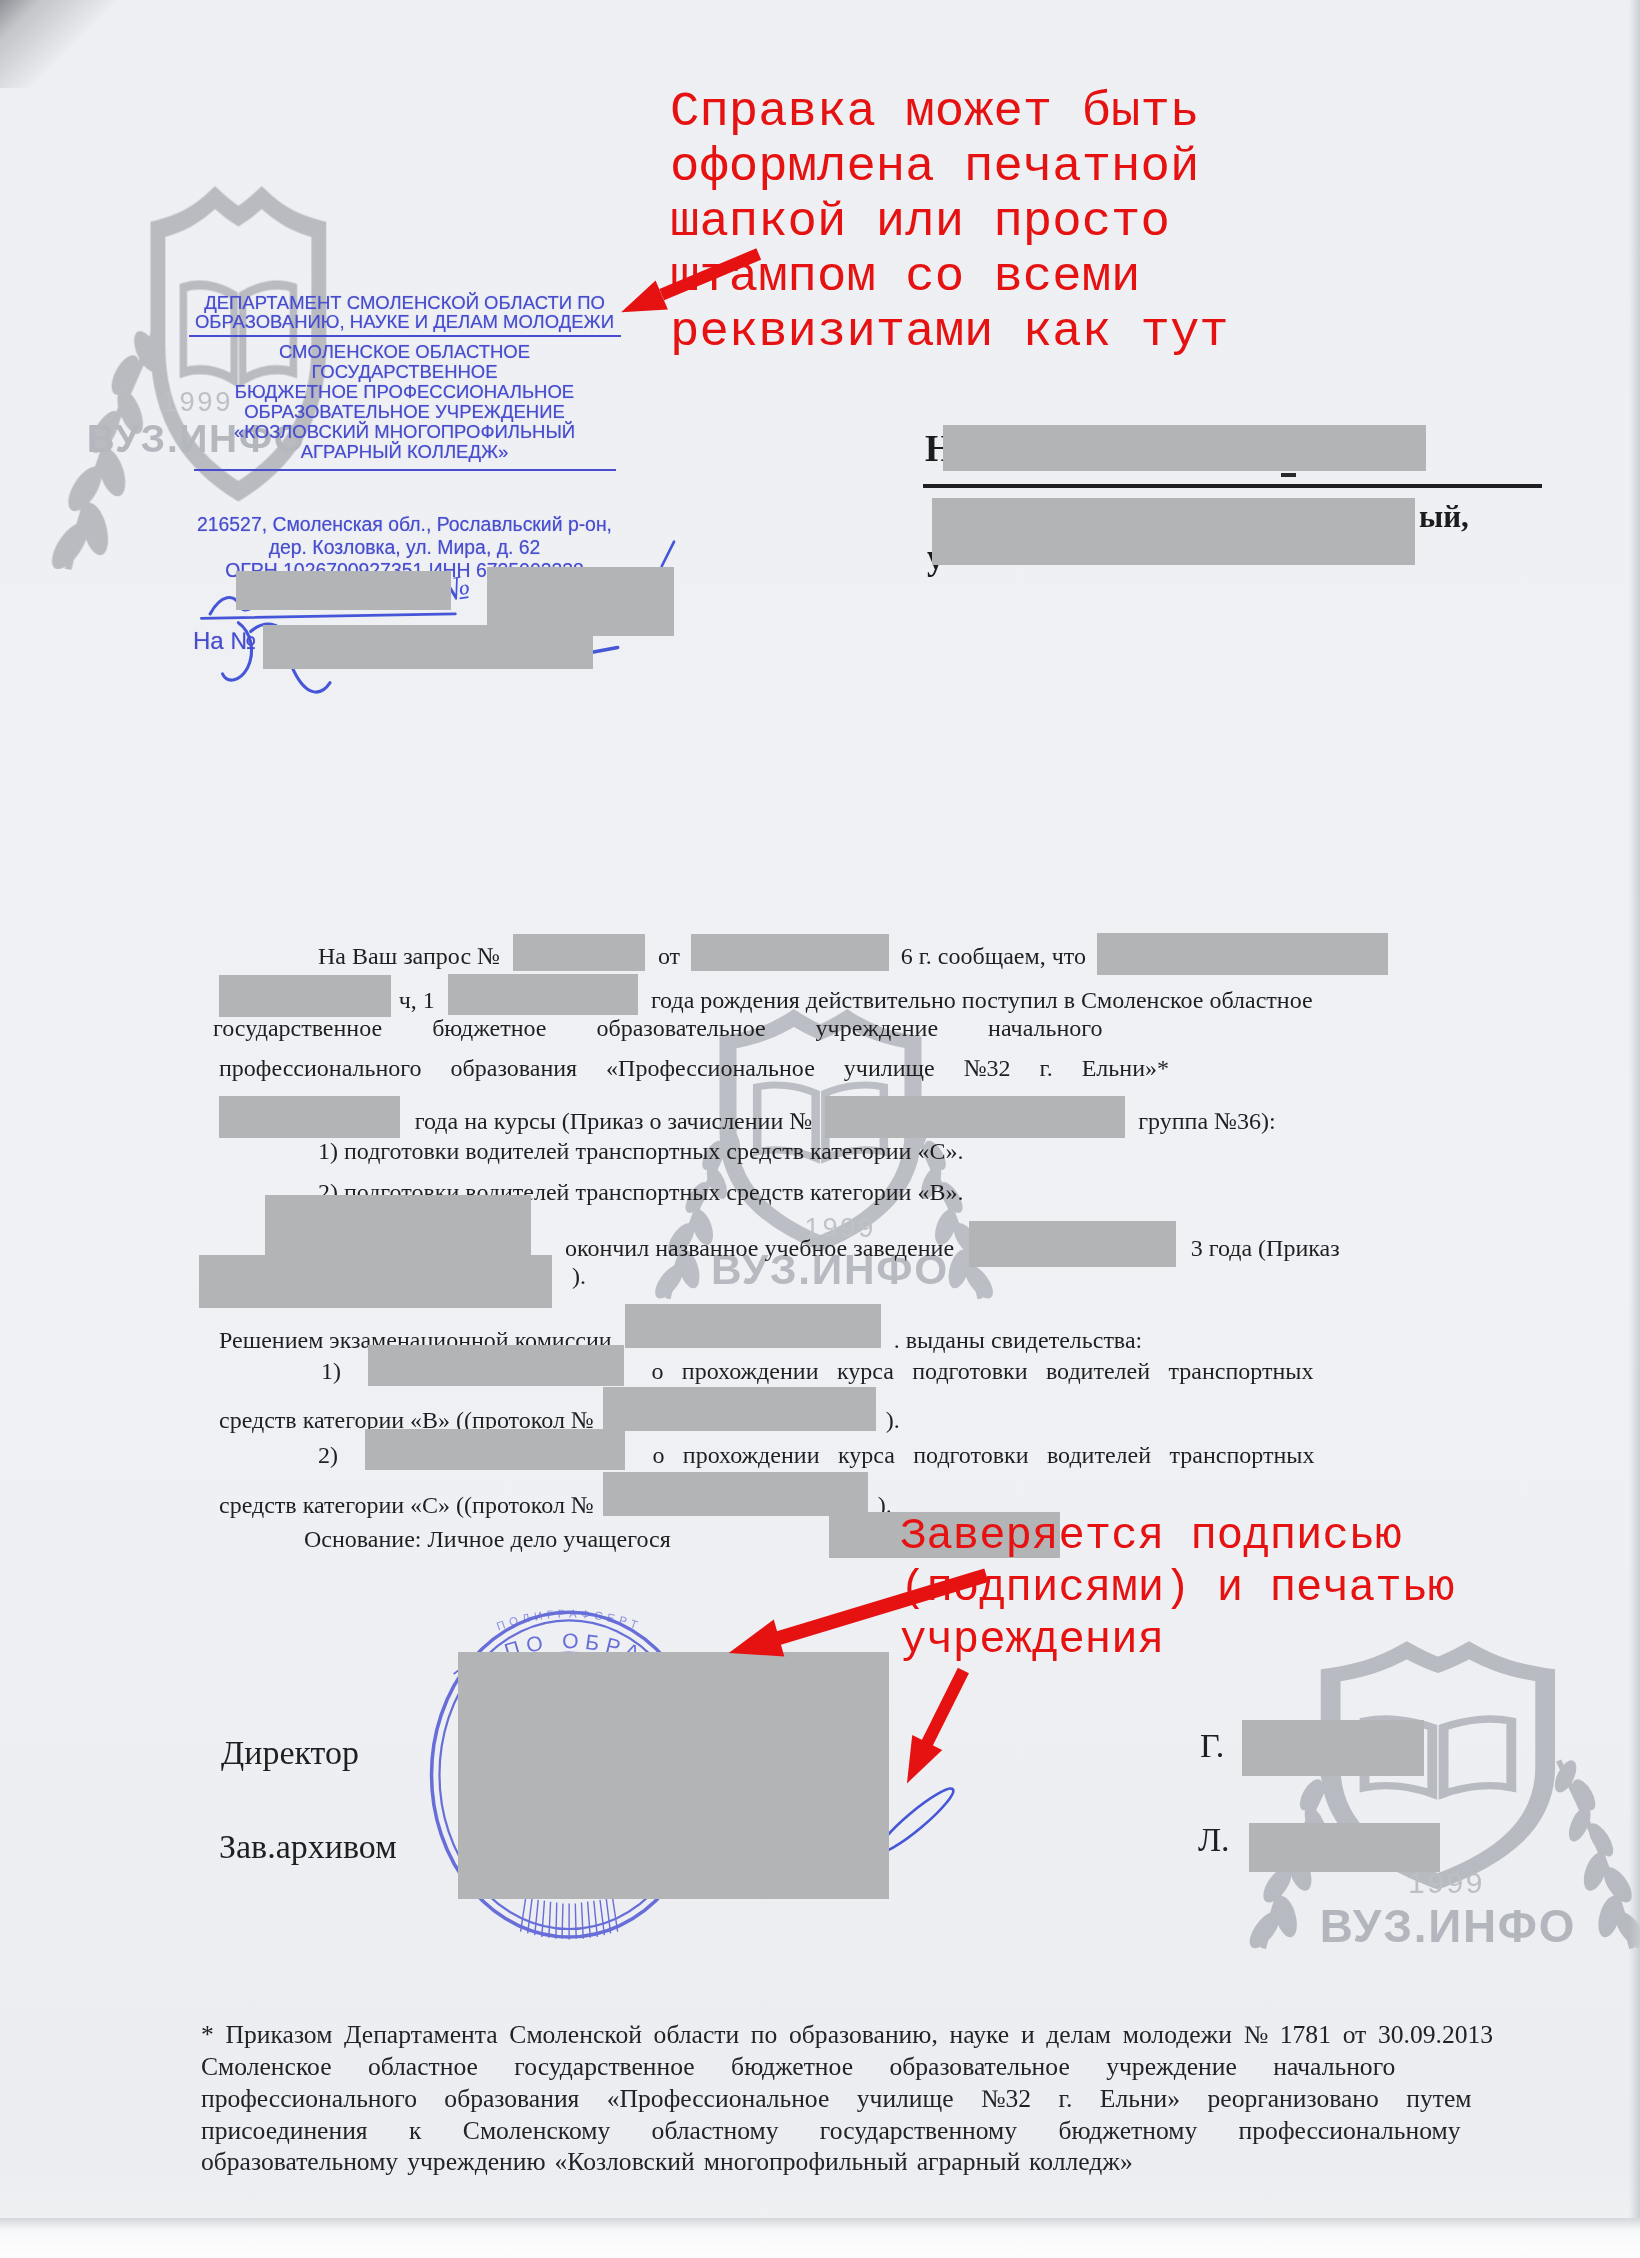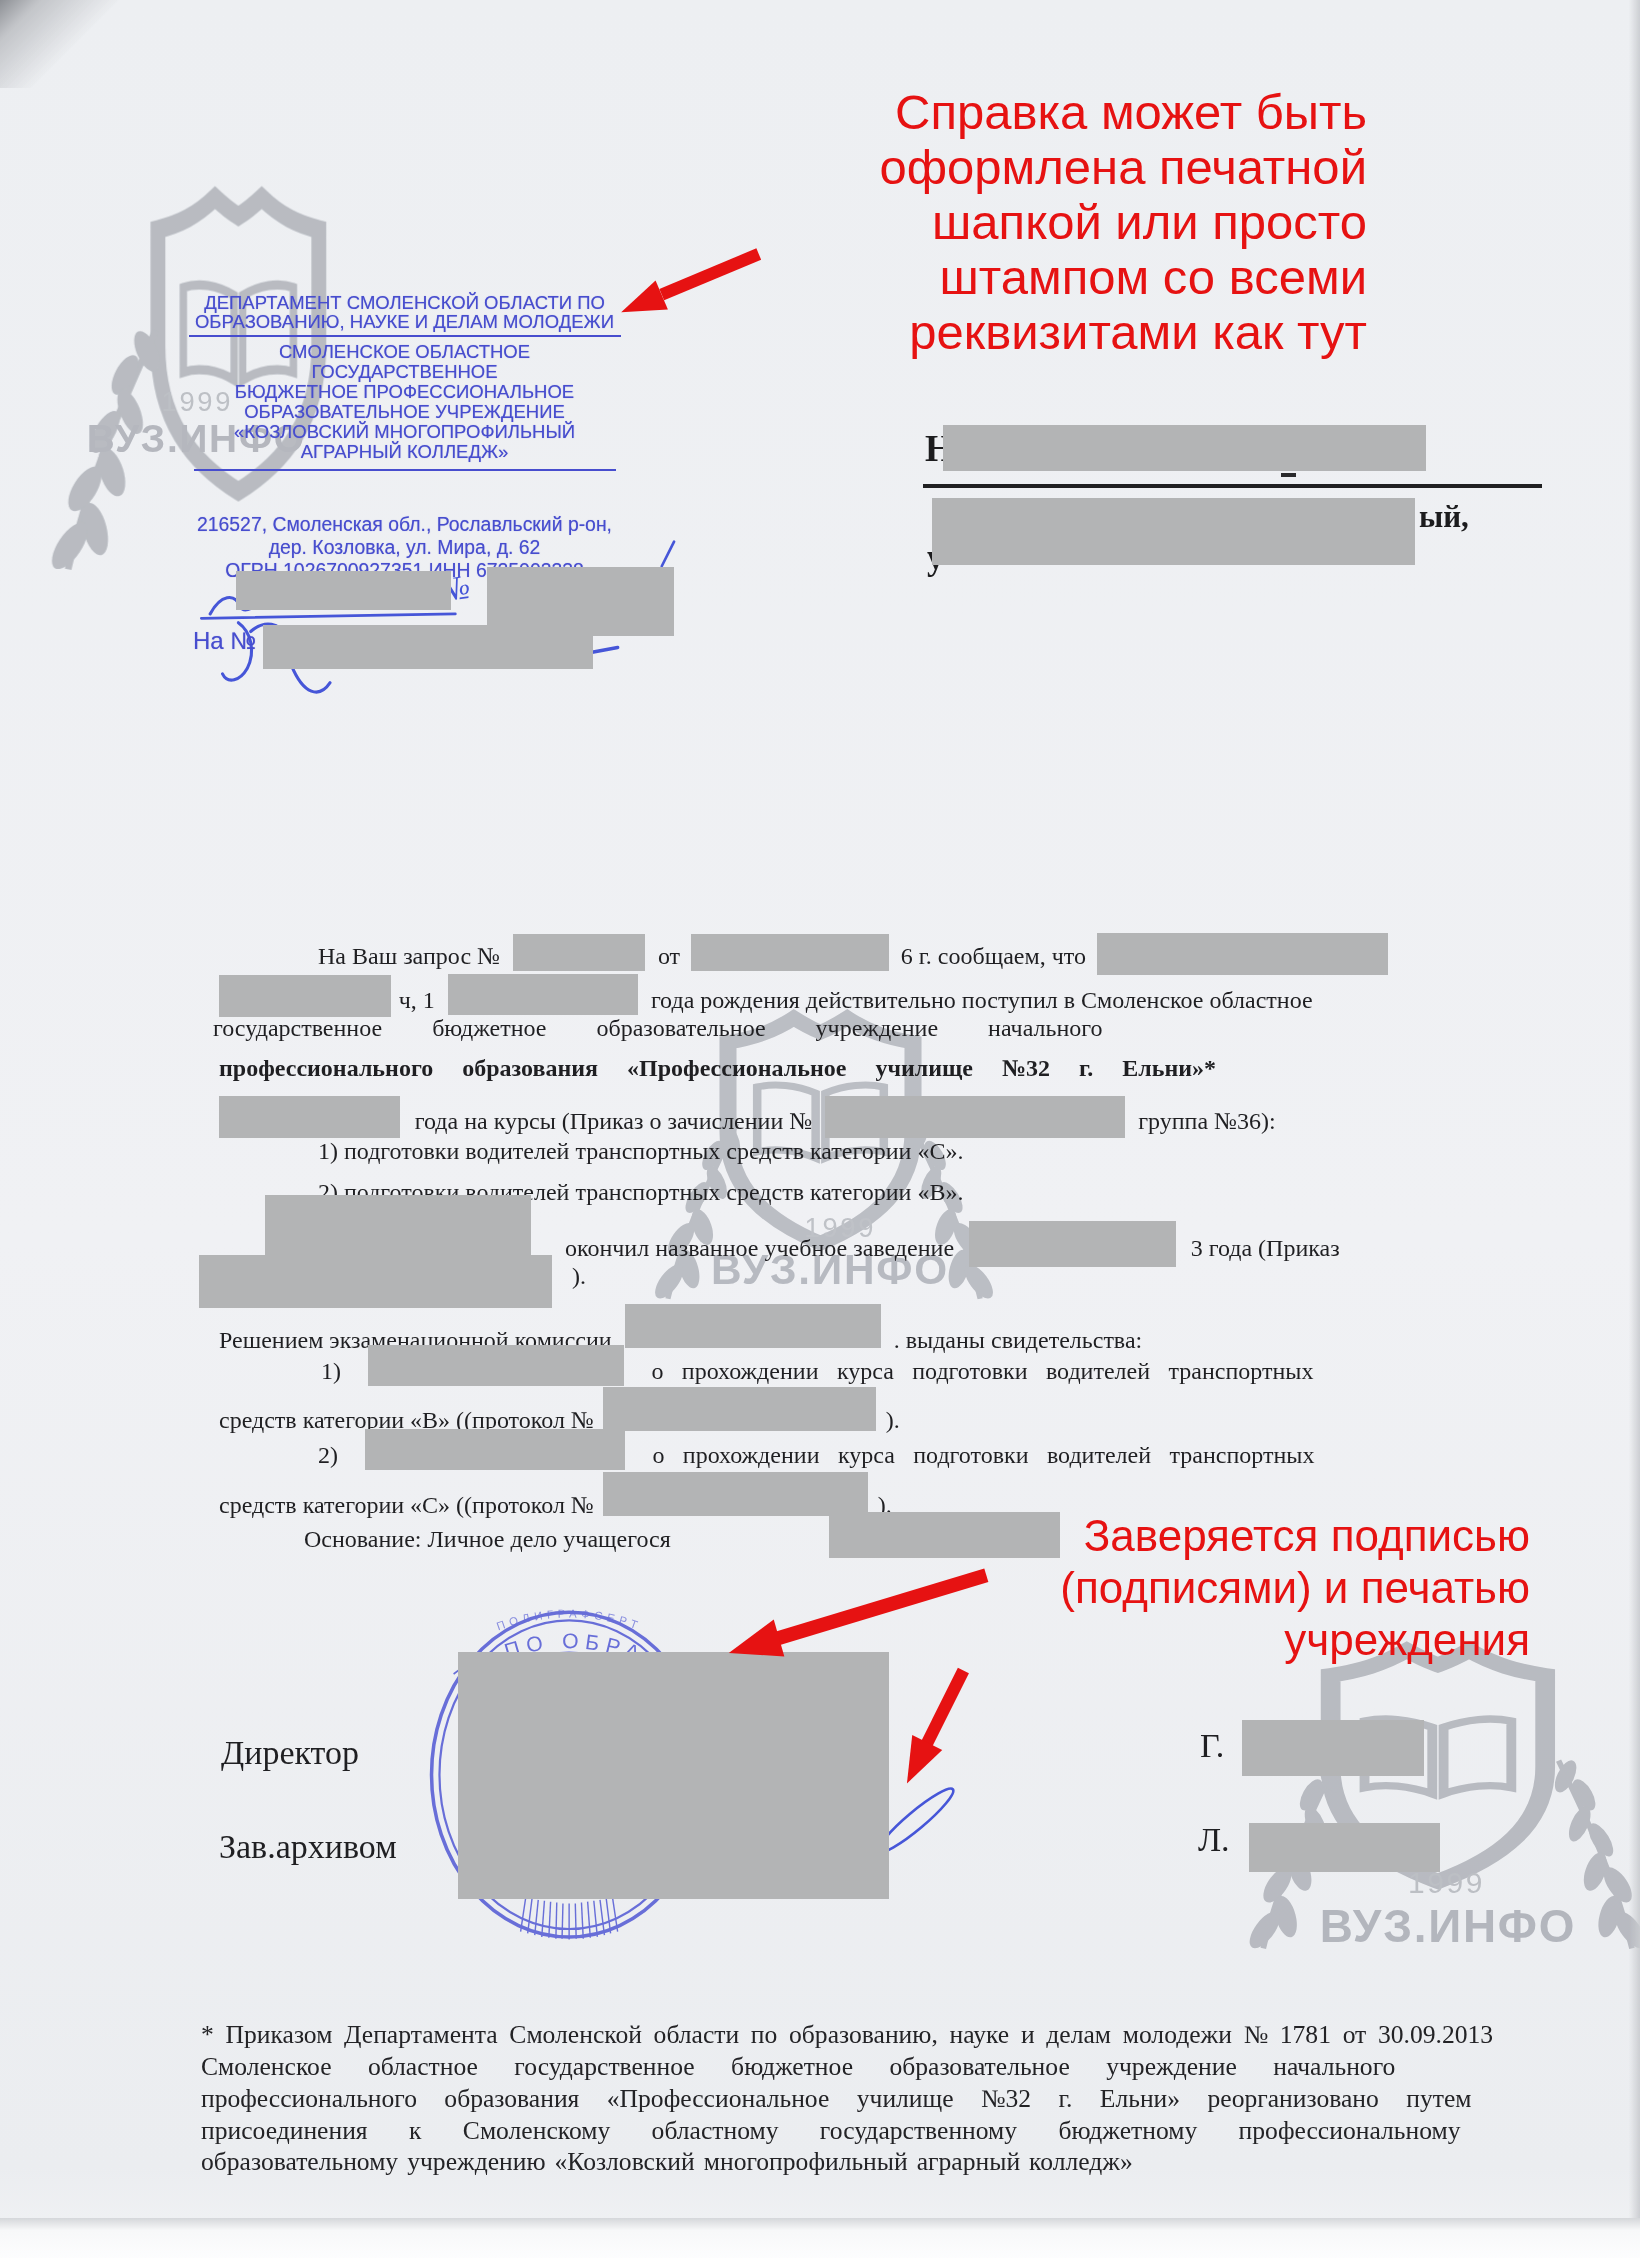--- a/index.html
+++ b/index.html
@@ -27,21 +27,21 @@
   .lh .rule{border-top:2.6px solid #474dce;width:432px;margin:4.4px auto;}
   .lh .rule2{border-top:2.6px solid #474dce;width:422px;margin:7px auto 0;}
   .lh .org{font-size:18.5px;line-height:20px;}
   .lh .addr{font-size:19.4px;line-height:23px;}
   .lh .addr-block{margin-top:42px;}
   .ref-label{position:absolute;left:193px;top:627px;font-family:"Liberation Sans",sans-serif;
       font-size:24px;color:#474dce;z-index:3;text-shadow:0 0 0.9px rgba(71,77,206,.55);}
   .hand-no{position:absolute;left:438px;top:570px;font-family:"Liberation Serif",serif;
       font-style:italic;font-size:34px;color:#4656d8;transform:rotate(-8deg);z-index:3;}
   
-  .rednote{position:absolute;text-align:right;font-family:Liberation Sans, sans-serif;
+  .rednote{position:absolute;text-align:left;font-family:Liberation Mono, monospace;
       color:#e61212;z-index:6;}
   #note1{left:670px;top:85px;width:697px;font-size:49px;line-height:55px;}
   #note2{left:900px;top:1510px;width:630px;font-size:44px;line-height:52px;}
   
   .addr-init{position:absolute;left:925px;top:427px;font-size:37px;font-weight:bold;color:#1c1c1e;z-index:3;}
   .addr-line{position:absolute;left:923px;top:484px;width:619px;height:3.5px;background:#202022;z-index:3;}
   .addr-end{position:absolute;left:1419px;top:499px;font-size:31px;font-weight:bold;color:#1c1c1e;z-index:3;}
   .addr-u{position:absolute;left:927px;top:538px;font-size:35px;font-weight:bold;color:#1c1c1e;z-index:3;}
   .addr-dash{position:absolute;left:1281px;top:473px;width:15px;height:3.5px;background:#2a2a2c;z-index:3;}
   
@@ -198,21 +198,21 @@
     <span class="rb" style="width:172px;height:42px;vertical-align:-8.8px;margin-right:1.8px;"></span>
     <span>ч, 1</span>
     <span class="rb" style="width:190px;height:41px;vertical-align:-7px;margin:0 7px;"></span>
     <span>года рождения действительно поступил в Смоленское областное</span>
   </div>
 
   <div class="line" style="left:213px;top:1015px;word-spacing:44px;">
     <span>государственное бюджетное образовательное учреждение начального</span>
   </div>
 
-  <div class="line" style="left:219px;top:1055px;word-spacing:23px;font-weight:bold;">
+  <div class="line" style="left:219px;top:1055px;word-spacing:23px;">
     <span>профессионального образования «Профессиональное училище №32 г. Ельни»*</span>
   </div>
 
   <div class="line" style="left:219px;top:1096px;">
     <span class="rb" style="width:181px;height:42px;vertical-align:-8.8px;margin-right:8.8px;"></span>
     <span>года на курсы (Приказ о зачислении №</span>
     <span class="rb" style="width:300px;height:42px;vertical-align:-8.8px;margin:0 7px;"></span>
     <span>группа №36):</span>
   </div>
 

